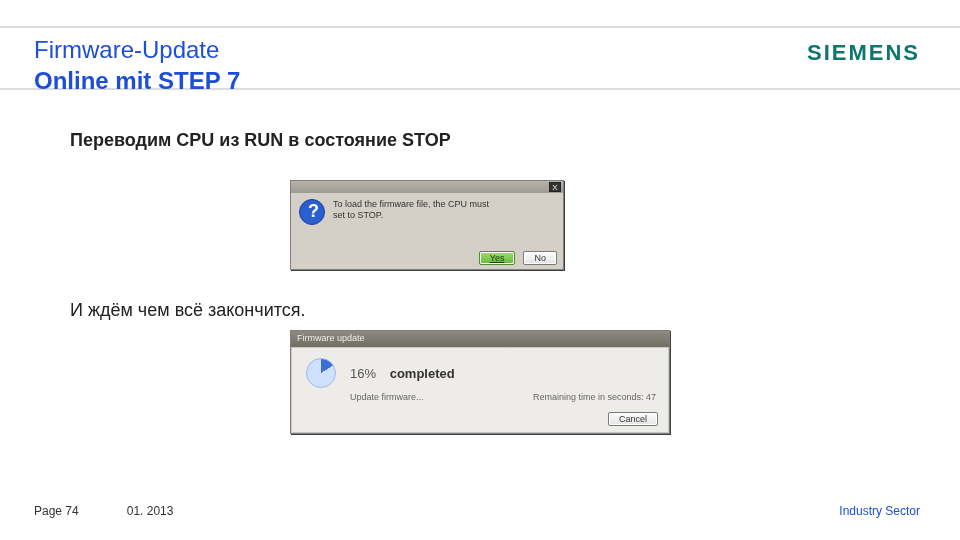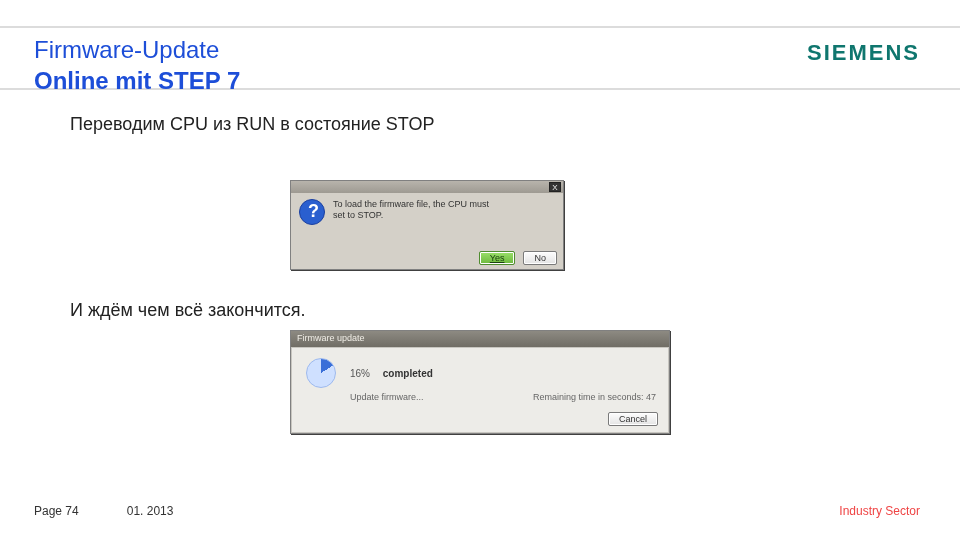--- a/index.html
+++ b/index.html
@@ -5,48 +5,48 @@
   * { box-sizing: border-box; margin: 0; padding: 0; }
   html, body { width: 960px; height: 540px; font-family: Arial, Helvetica, sans-serif; background: #fff; }
   .slide { position: relative; width: 960px; height: 540px; background: #fff; }
   .hdr-line-top { position: absolute; left: 0; right: 0; top: 26px; height: 2px; background: #dcdcdc; }
   .hdr-line-bot { position: absolute; left: 0; right: 0; top: 88px; height: 2px; background: #dcdcdc; }
   .title { position: absolute; left: 34px; top: 34px; font-size: 24px; color: #1d4ed8; line-height: 1.3; }
   .title .l1 { font-weight: 400; }
   .title .l2 { font-weight: 700; }
   .logo { position: absolute; right: 40px; top: 40px; font-size: 22px; font-weight: 900; letter-spacing: 2px; color: #0f766e; }
   .body-text { position: absolute; font-size: 18px; color: #222; }
-  .t1 { left: 70px; top: 114px; }
+  .t1 { left: 70px; top: 130px; font-weight: bold; }
   .t2 { left: 70px; top: 300px; }
   
   .dlg { position: absolute; background: #d4d0c8; border: 1px solid #808080; box-shadow: 1px 1px 0 #404040; }
   .d1 { left: 290px; top: 180px; width: 274px; height: 90px; }
   .d1 .tbar { height: 12px; background: linear-gradient(#b8b4ac,#9e9a92); display:flex; justify-content:flex-end; align-items:center; padding-right:2px;}
   .d1 .tbar .xbtn { width:12px; height:10px; background:#333; color:#eee; font-size:8px; line-height:10px; text-align:center; border:1px solid #222;}
   .d1 .body { padding: 6px 8px 4px 8px; display:flex; gap:8px; }
   .qicon { width:26px; height:26px; border-radius:50%; background:#2a5fcf; position:relative; flex:0 0 auto; border:1px solid #1a3fa0;}
   .qicon::after { content:"?"; color:#fff; font-weight:700; font-size:18px; position:absolute; left:8px; top:1px;}
   .d1 .msg { font-size:9px; color:#333; line-height:1.25; }
   .d1 .btnrow { position:absolute; bottom:4px; right:6px; display:flex; gap:8px;}
   .btn { font-size:9px; border:1px solid #7a7a7a; background:linear-gradient(#fdfdfd,#e4e4e4); padding:1px 10px; border-radius:2px; box-shadow: inset 0 0 0 1px #fff; color:#333;}
   .btn.green { background: linear-gradient(#9ae06a,#6db83d); color:#1b4010; border-color:#4f8c2f; text-decoration:underline;}
   
   .d2 { left: 290px; top: 330px; width: 380px; height: 104px; }
   .d2 .tbar { height: 16px; background: linear-gradient(#8d8a82,#706d65); color:#f0ede6; font-size:9px; padding:2px 6px; }
   .d2 .inner { position:relative; height: calc(100% - 16px); background:#edece8; border:1px solid #c8c6c0;}
   .progress-area { display:flex; align-items:center; gap:14px; padding:10px 14px 4px 14px;}
   .pie { width:30px; height:30px; border-radius:50%; background: conic-gradient(#3a6fd8 0 58deg, #cfe0ff 58deg 360deg); border:1px solid #9db9ee;}
-  .pct { font-size:10px; color:#555; }
+  .pct { font-size:13px; color:#555; }
   .pct b { font-weight:700; color:#333; margin-left:10px;}
   .upd { font-size:9px; color:#666; padding: 0 14px 0 58px;}
   .remain { position:absolute; right:12px; bottom:30px; font-size:9px; color:#666;}
   .d2 .btnrow { position:absolute; right:10px; bottom:6px;}
   
   .ftr { position:absolute; left:34px; bottom:22px; font-size:12px; color:#333; display:flex; gap:48px;}
-  .ftr-r { position:absolute; right:40px; bottom:22px; font-size:12px; color:#ef4444;margin-left:24px;}
+  .ftr-r { position:absolute; right:40px; bottom:22px; font-size:12px; color:#1d4ed8;margin-left:24px;}
 </style>
 </head>
 <body>
 
 <div class="slide">
   <div class="hdr-line-top"></div>
   <div class="hdr-line-bot"></div>
 
   <div class="title">
     <div class="l1">Firmware-Update</div>

